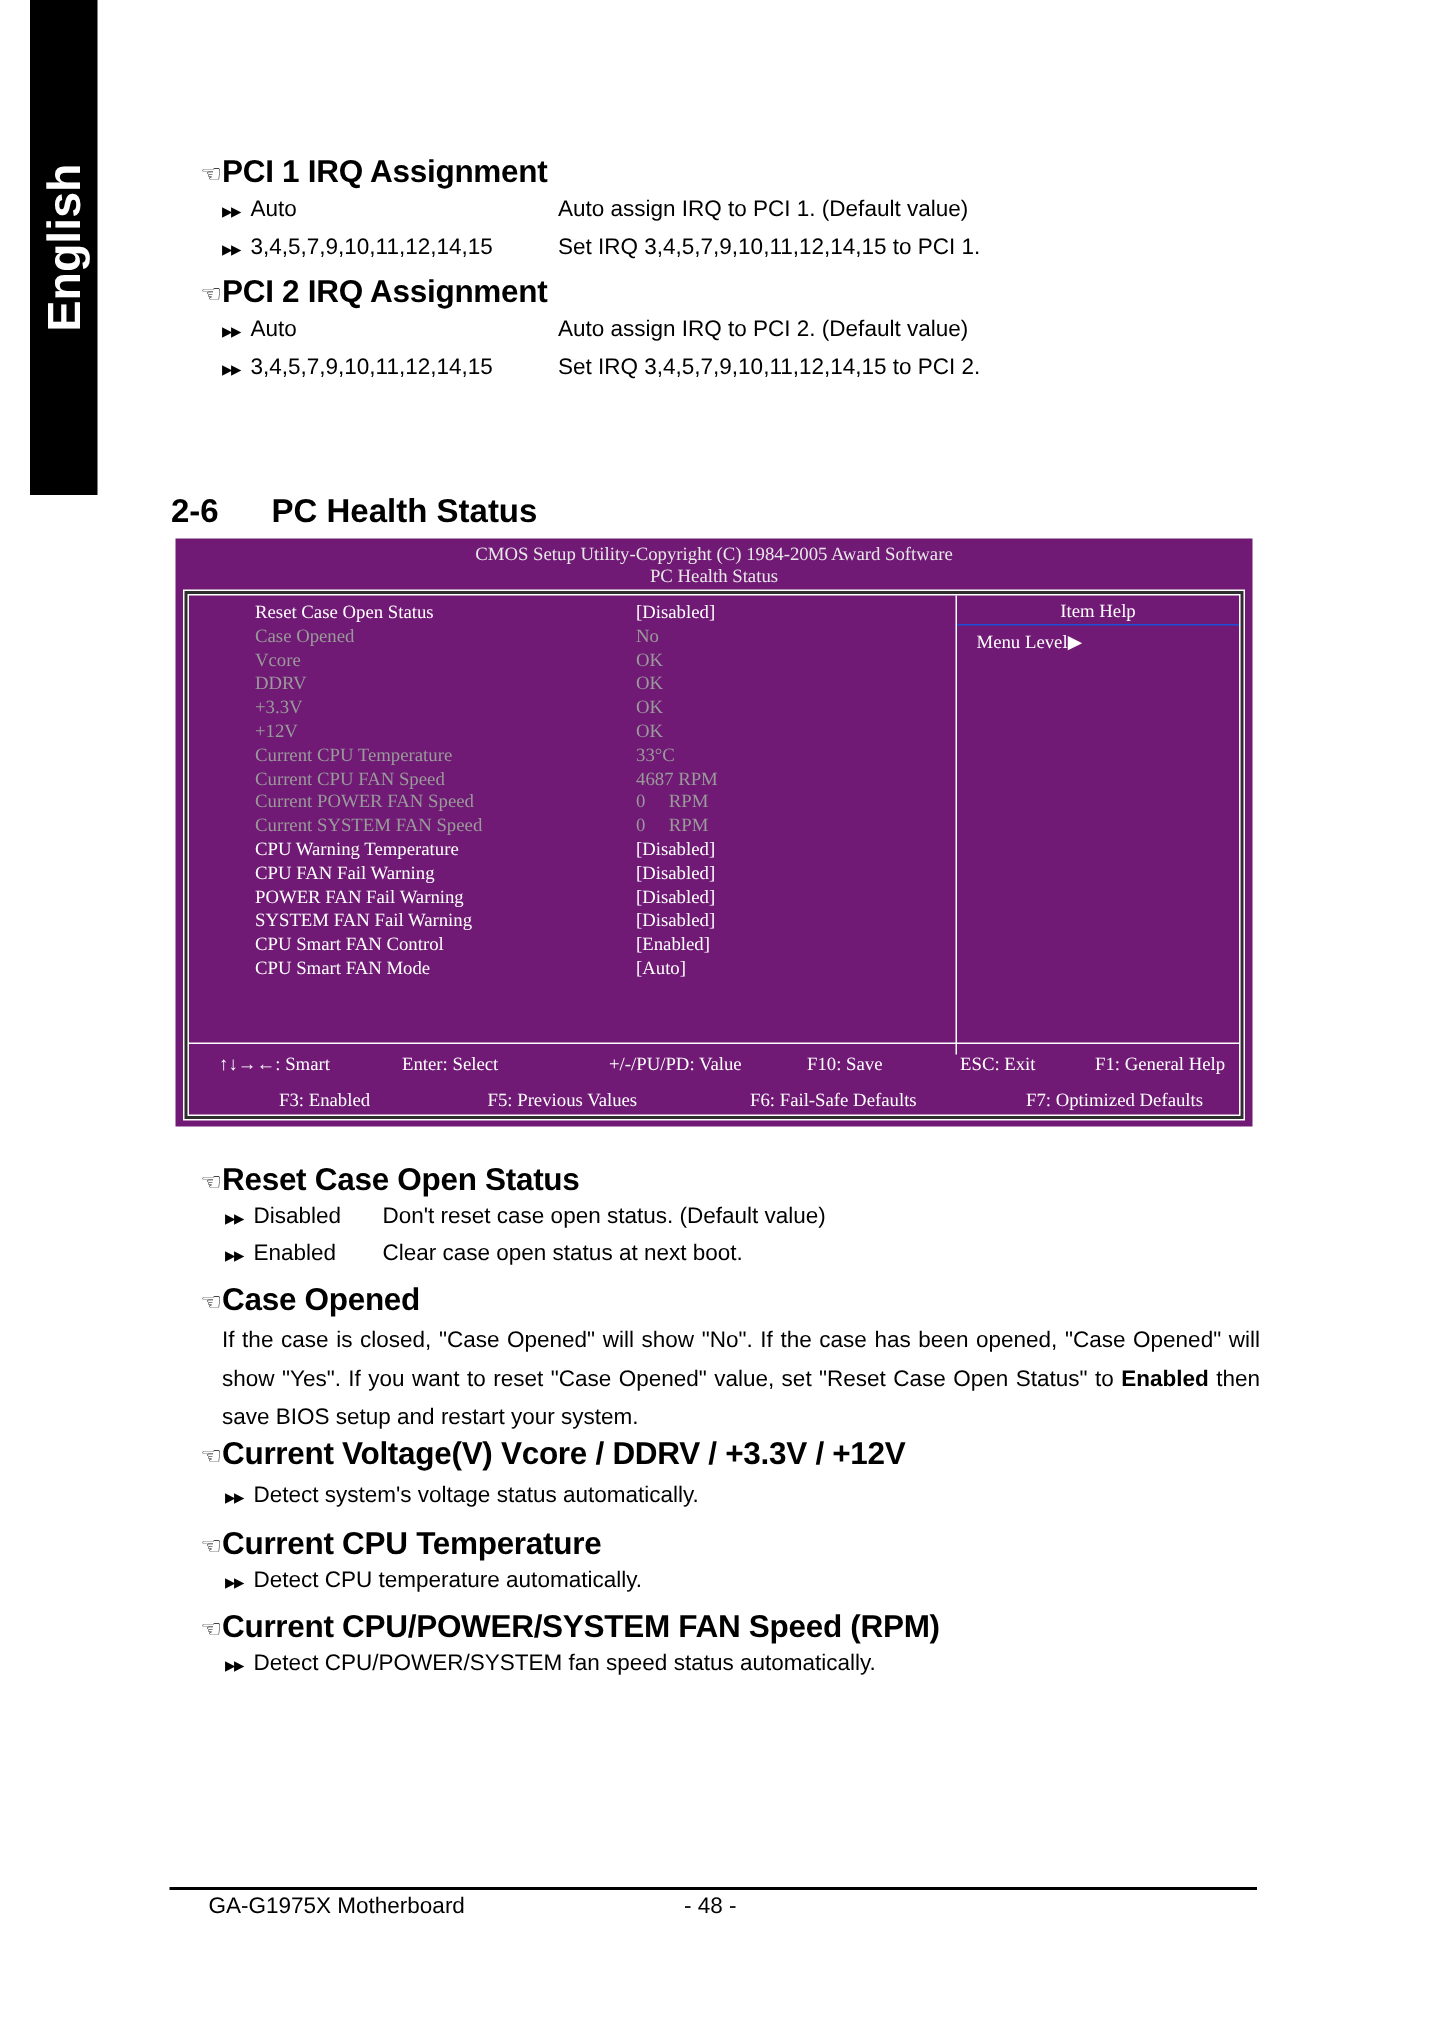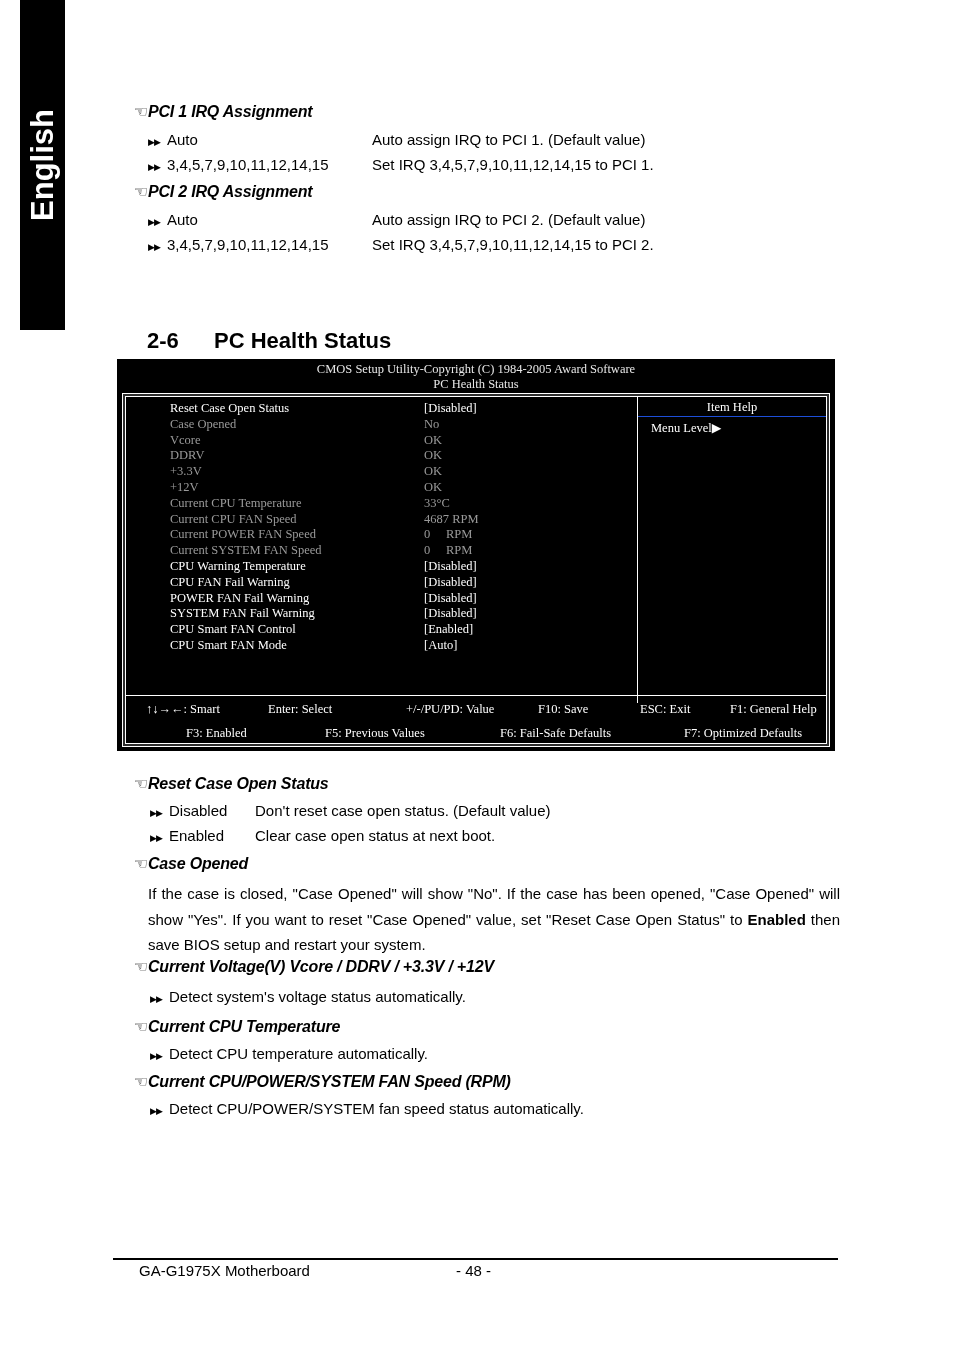--- a/index.html
+++ b/index.html
@@ -56,25 +56,24 @@
   .hand-icon {
     width: 26px;
     flex: 0 0 26px;
     font-size: 16px;
     line-height: 16px;
     color: #000;
     transform: scaleX(-1);
     display: inline-block;
   }
   .hand-title {
-    font-size: 16px;
+    font-size: 21px;
     font-weight: bold;
     letter-spacing: -0.2px;
     white-space: nowrap;
-    font-style: italic;
   }
 
   .sub-row {
     position: absolute;
     display: flex;
     align-items: baseline;
     font-size: 15px;
   }
   .dbl-arrow {
     flex: 0 0 16px;
@@ -104,32 +103,31 @@
 
   
   #sec-heading {
     position: absolute;
     left: 114px;
     top: 328px;
     font-size: 22px;
     font-weight: bold;
     display: flex;
     align-items: flex-end;
-    margin-left: 33px;
   }
   #sec-num { width: 67px; display: inline-block; }
 
   
   #bios {
     position: absolute;
     left: 117px;
     top: 359px;
     width: 718px;
     height: 392px;
-    background: #000000;
+    background: #701a75;
     font-family: "Liberation Serif", serif;
     color: #ffffff;
     box-sizing: border-box;
   }
   #bios-title {
     text-align: center;
     font-size: 12.5px;
     line-height: 15px;
     padding-top: 3px;
     color: #e8e8e8;

